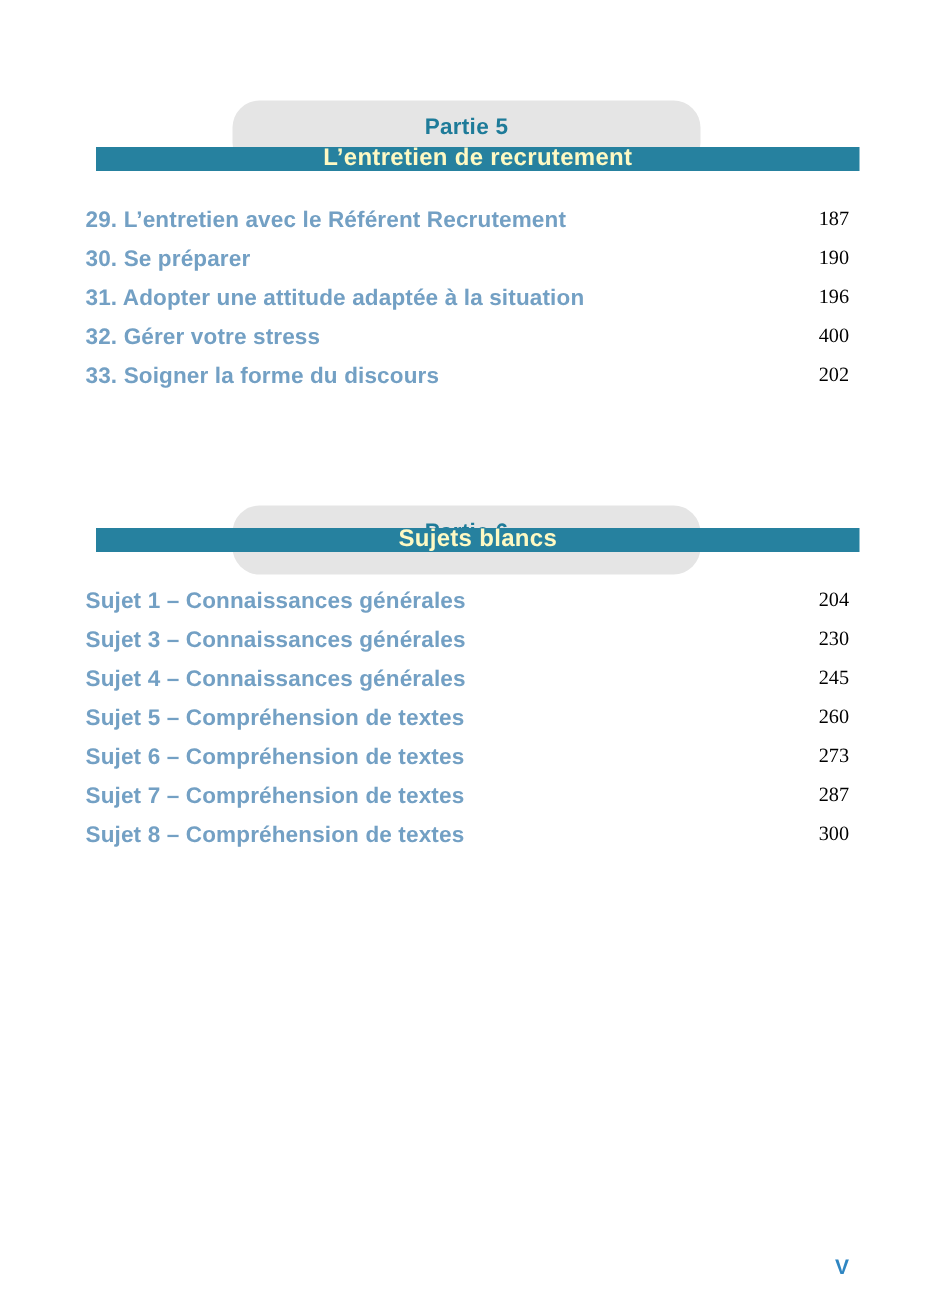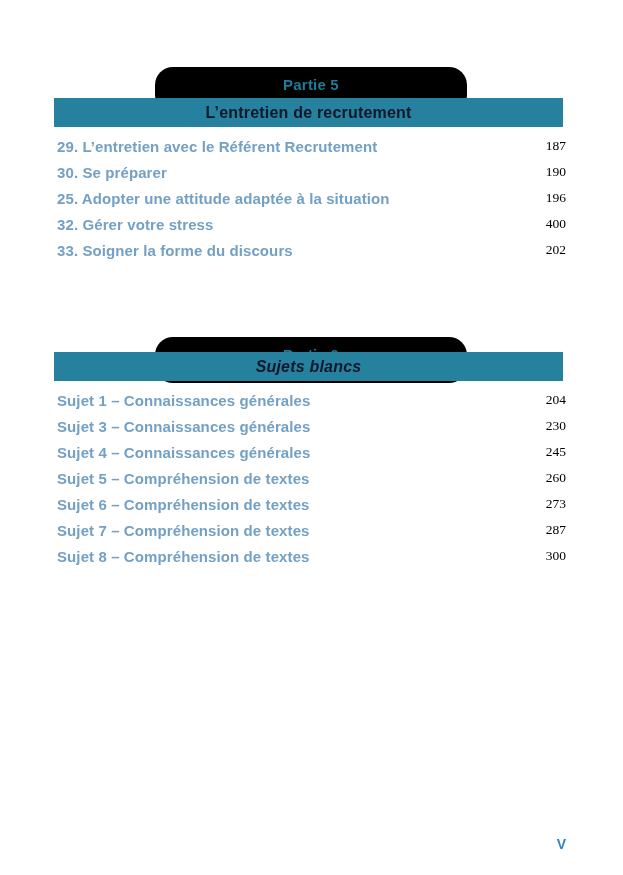--- a/index.html
+++ b/index.html
@@ -13,40 +13,40 @@
     width: 623px;
     height: 875px;
     background: #ffffff;
     overflow: hidden;
   }
   .part-tab {
     position: absolute;
     left: 155px;
     width: 312px;
     height: 46px;
-    background: #000000;
+    background: #e5e5e5;
     border-radius: 18px;
     display: flex;
     justify-content: center;
     z-index: 1;
   }
   .part-label {
     margin-top: 9px;
     font-size: 15px;
     font-weight: 700;
     color: #1e7b99;
     letter-spacing: 0.2px;
   }
   .banner {
     position: absolute;
-    left: 54px;
+    left: 64px;
     width: 509px;
-    height: 29px;
+    height: 16px;
     background: #26819f;
-    color: #0f172a;
+    color: #fef9c3;
     font-size: 16px;
     font-weight: 700;
     letter-spacing: 0.2px;
     display: flex;
     align-items: center;
     justify-content: center;
     z-index: 2;
   }
   .toc-list {
     position: absolute;
@@ -70,21 +70,21 @@
   .toc-page {
     font-family: "Liberation Serif", serif;
     font-size: 13.5px;
     font-weight: 400;
     color: #000000;
   }
   .tab-s1 { top: 67px; }
   .banner-s1 { top: 98px; }
   .list-s1 { top: 133px; }
   .tab-s2 { top: 337px; }
-  .banner-s2 { top: 352px; font-style: italic; }
+  .banner-s2 { top: 352px; }
   .list-s2 { top: 387px; }
   .folio {
     position: absolute;
     top: 836px;
     right: 57px;
     font-size: 14px;
     font-weight: 700;
     color: #2f86c2;
     z-index: 2;
   }
@@ -103,21 +103,21 @@
   <div class="toc-list list-s1">
     <div class="toc-row">
       <span class="toc-label">29. L’entretien avec le Référent Recrutement</span>
       <span class="toc-page">187</span>
     </div>
     <div class="toc-row">
       <span class="toc-label">30. Se préparer</span>
       <span class="toc-page">190</span>
     </div>
     <div class="toc-row">
-      <span class="toc-label">25. Adopter une attitude adaptée à la situation</span>
+      <span class="toc-label">31. Adopter une attitude adaptée à la situation</span>
       <span class="toc-page">196</span>
     </div>
     <div class="toc-row">
       <span class="toc-label">32. Gérer votre stress</span>
       <span class="toc-page">400</span>
     </div>
     <div class="toc-row">
       <span class="toc-label">33. Soigner la forme du discours</span>
       <span class="toc-page">202</span>
     </div>

